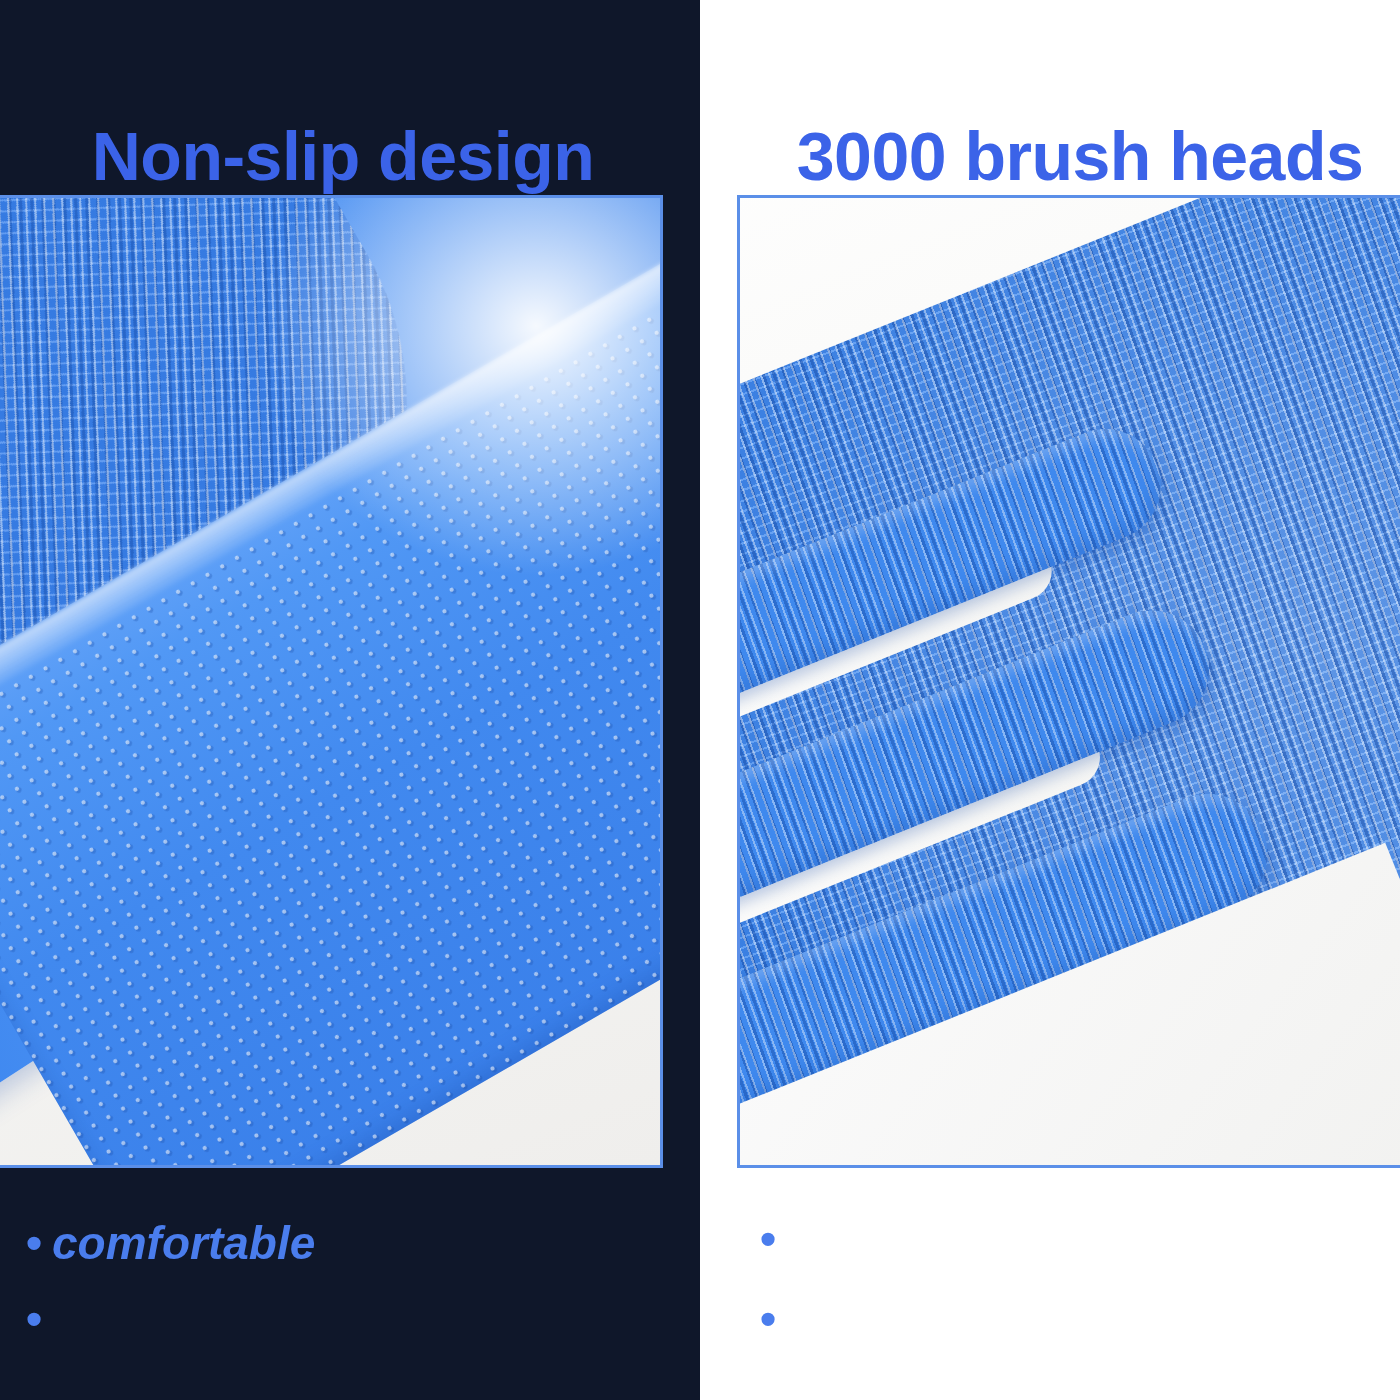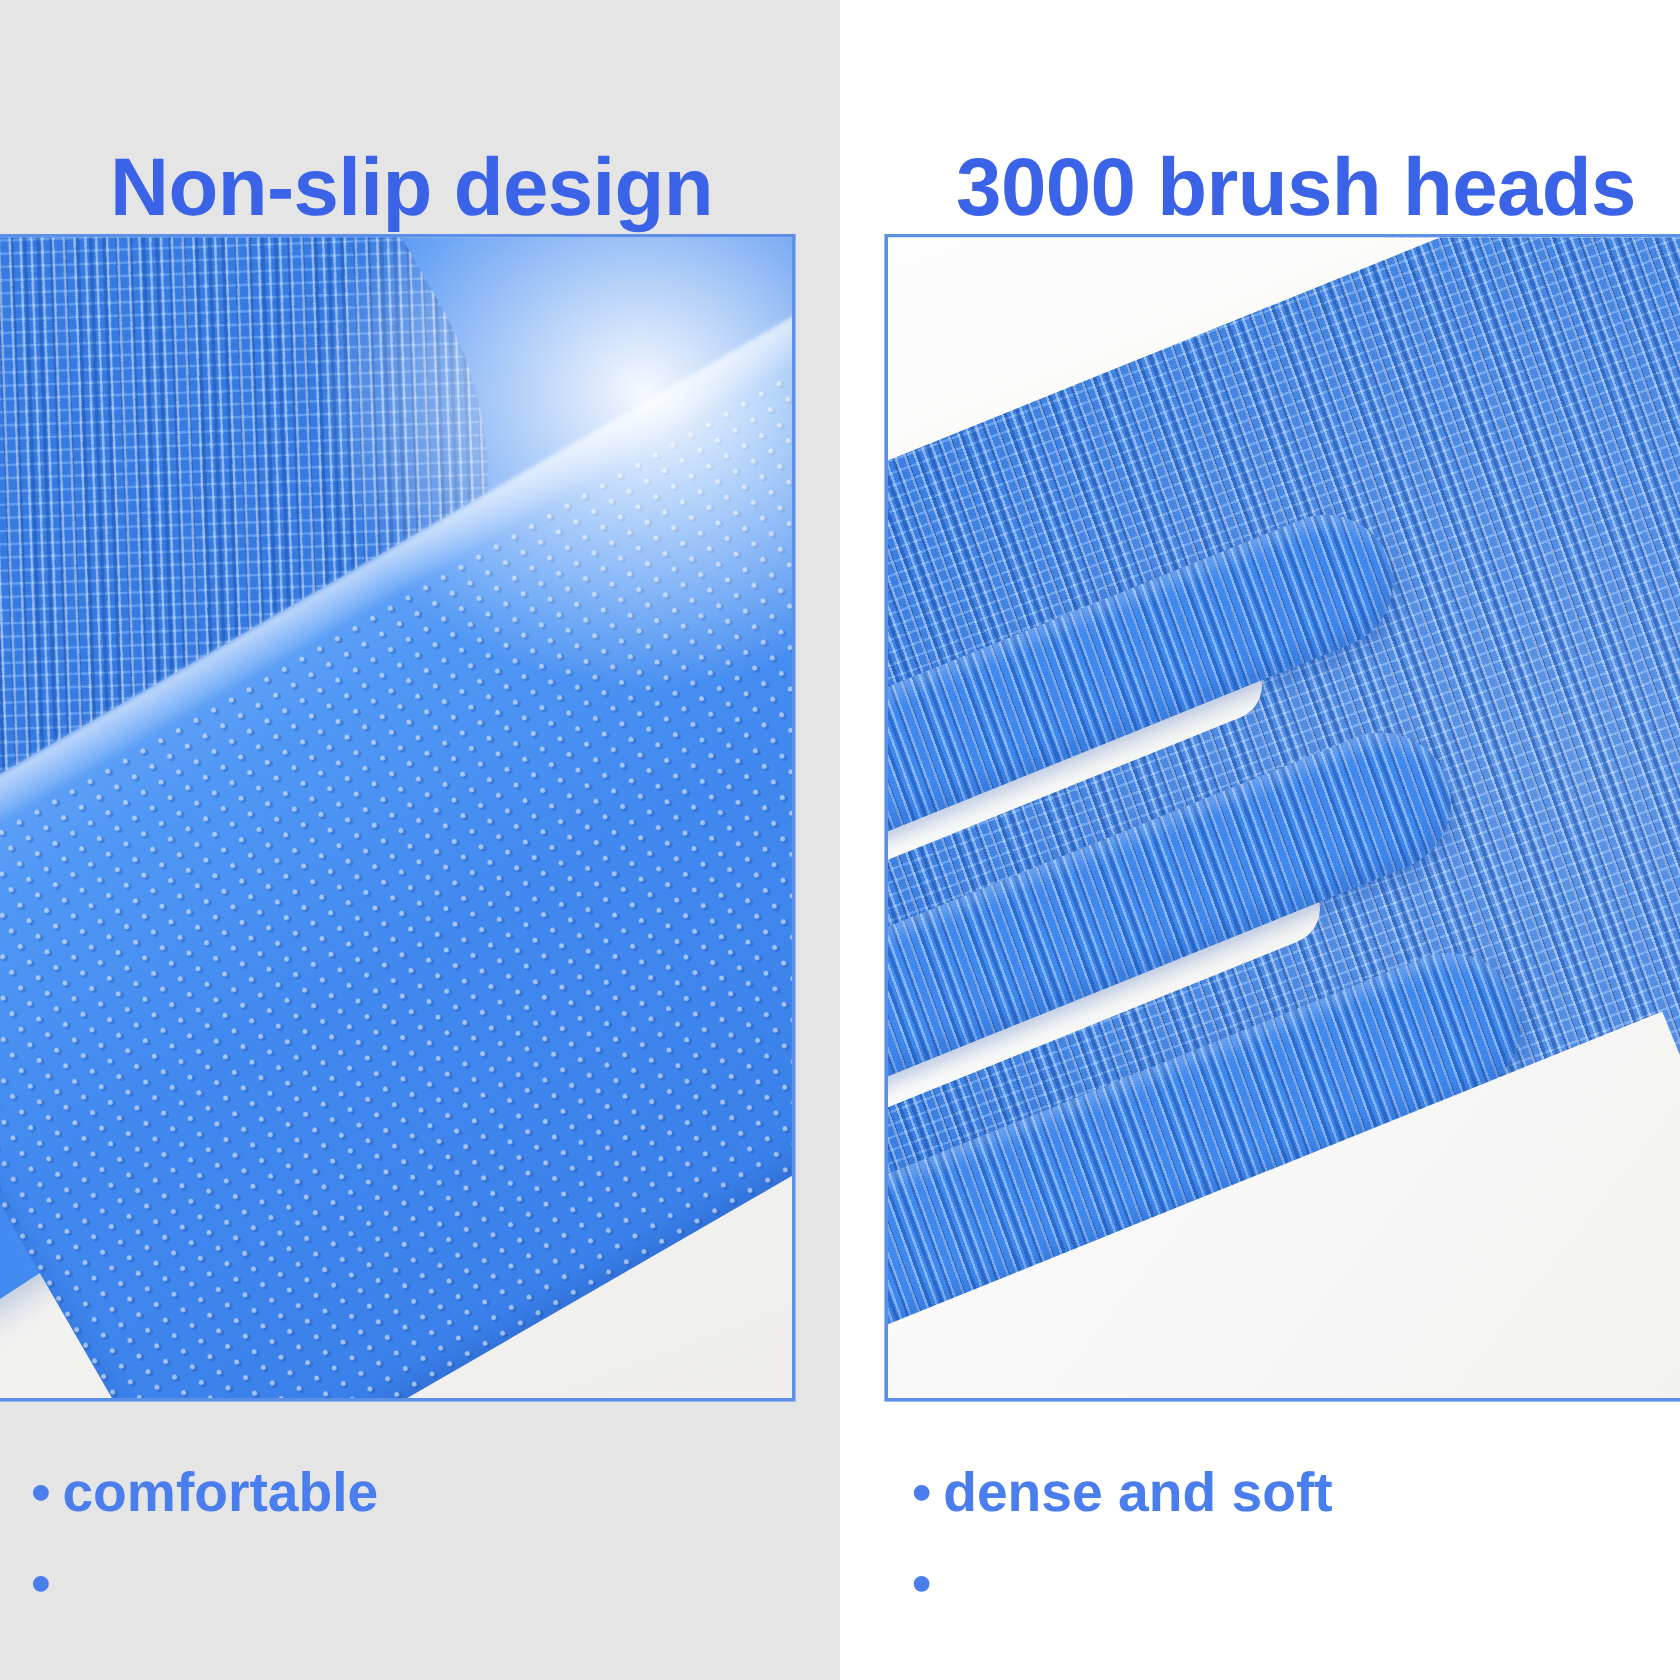--- a/index.html
+++ b/index.html
@@ -22,21 +22,21 @@
     display: flex;
     flex-direction: row;
   }
 
   .panel {
     position: relative;
     width: 700px;
     height: 1400px;
     box-sizing: border-box;
   }
-  .panel-left  { background: #e5e5e5; }
+  .panel-left  { background: #0f172a; }
   .panel-right { background: #ffffff; }
 
   
   .heading {
     position: absolute;
     top: 56px;
     height: 88px;
     line-height: 88px;
     font-size: 68px;
     font-weight: bold;
@@ -255,21 +255,21 @@
     color: #4a7ded;
     white-space: nowrap;
   }
   .bullet-dot {
     width: 26px;
     font-size: 46px;
     line-height: 1;
     color: #4a7ded;
     flex: none;
   }
-  .bullet-label { display: inline-block; }
+  .bullet-label { display: inline-block; font-style: italic; }
 </style>
 </head>
 <body>
 
 <div class="infographic">
 
   <section class="panel panel-left">
 
     <h2 class="heading">Non-slip design</h2>
 
@@ -311,21 +311,20 @@
         <div class="rp-gap rp-g3"></div>
         <div class="rp-finger rp-f3"></div>
         <div class="rp-white-tl"></div>
         <div class="rp-white-br"></div>
       </div>
     </figure>
 
     <ul class="bullets" style="margin:0;padding:0;list-style:none;">
       <li class="bullet">
         <span class="bullet-dot">•</span>
-        <span class="bullet-label">dense and soft</span>
       </li>
       <li class="bullet">
         <span class="bullet-dot">•</span>
       </li>
     </ul>
 
   </section>
 
 </div>
 

